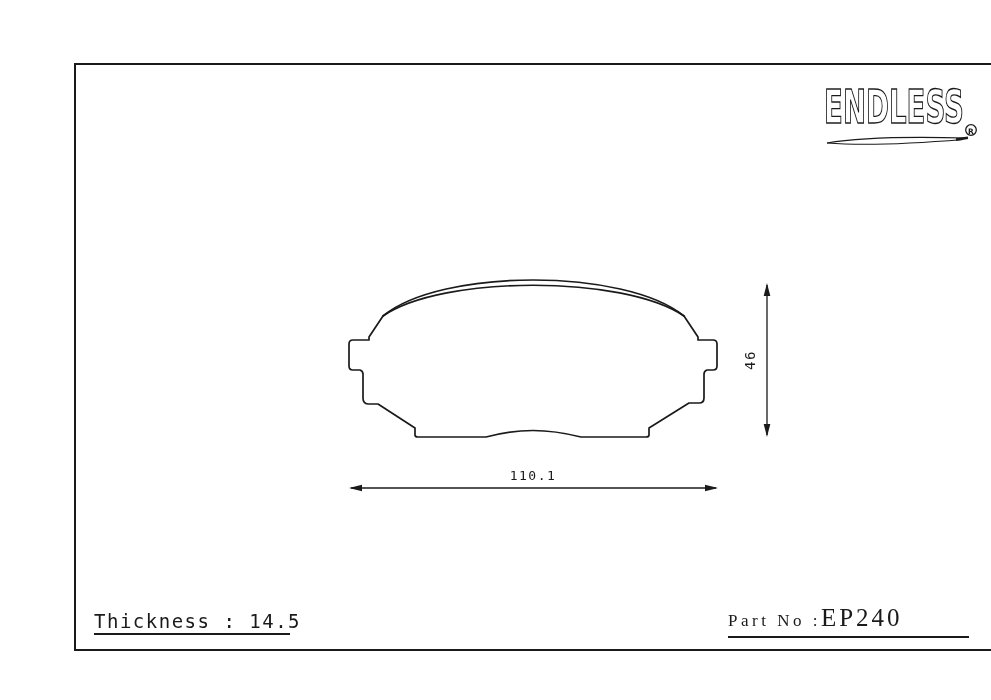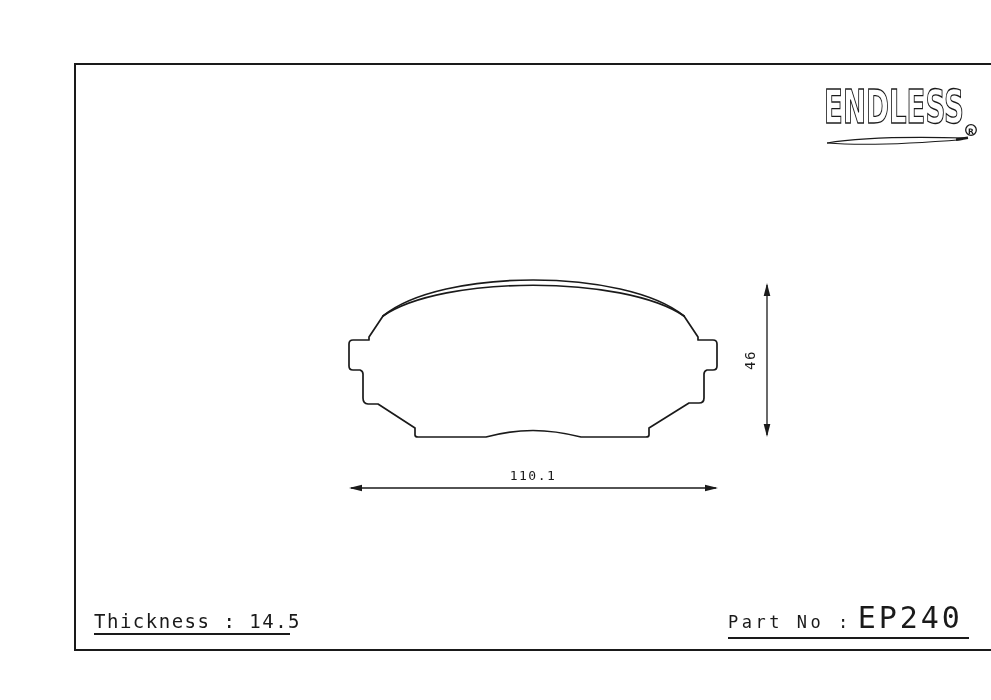--- a/index.html
+++ b/index.html
@@ -54,31 +54,32 @@
     color: #1a1a1a;
   }
   .part-no {
     position: absolute;
     left: 687px;
     top: 603px;
     width: 241px;
     border-bottom: 2px solid #1a1a1a;
     display: flex;
     align-items: baseline;
-    gap: 6px;
+    gap: 0;
     white-space: nowrap;
     color: #1a1a1a;
+    font-family: Liberation Serif, serif;
   }
   .part-no .label {
     font-size: 17px;
     letter-spacing: 3.5px;
     line-height: 30px;
   }
   .part-no .value {
-    font-size: 30px;
+    font-size: 25px;
     letter-spacing: 3px;
     line-height: 30px;
   }
   .ink-line {
     stroke: #1a1a1a;
     fill: none;
   }
   text.dim-text {
     fill: #1a1a1a;
     font-family: "DejaVu Sans Mono", monospace;

